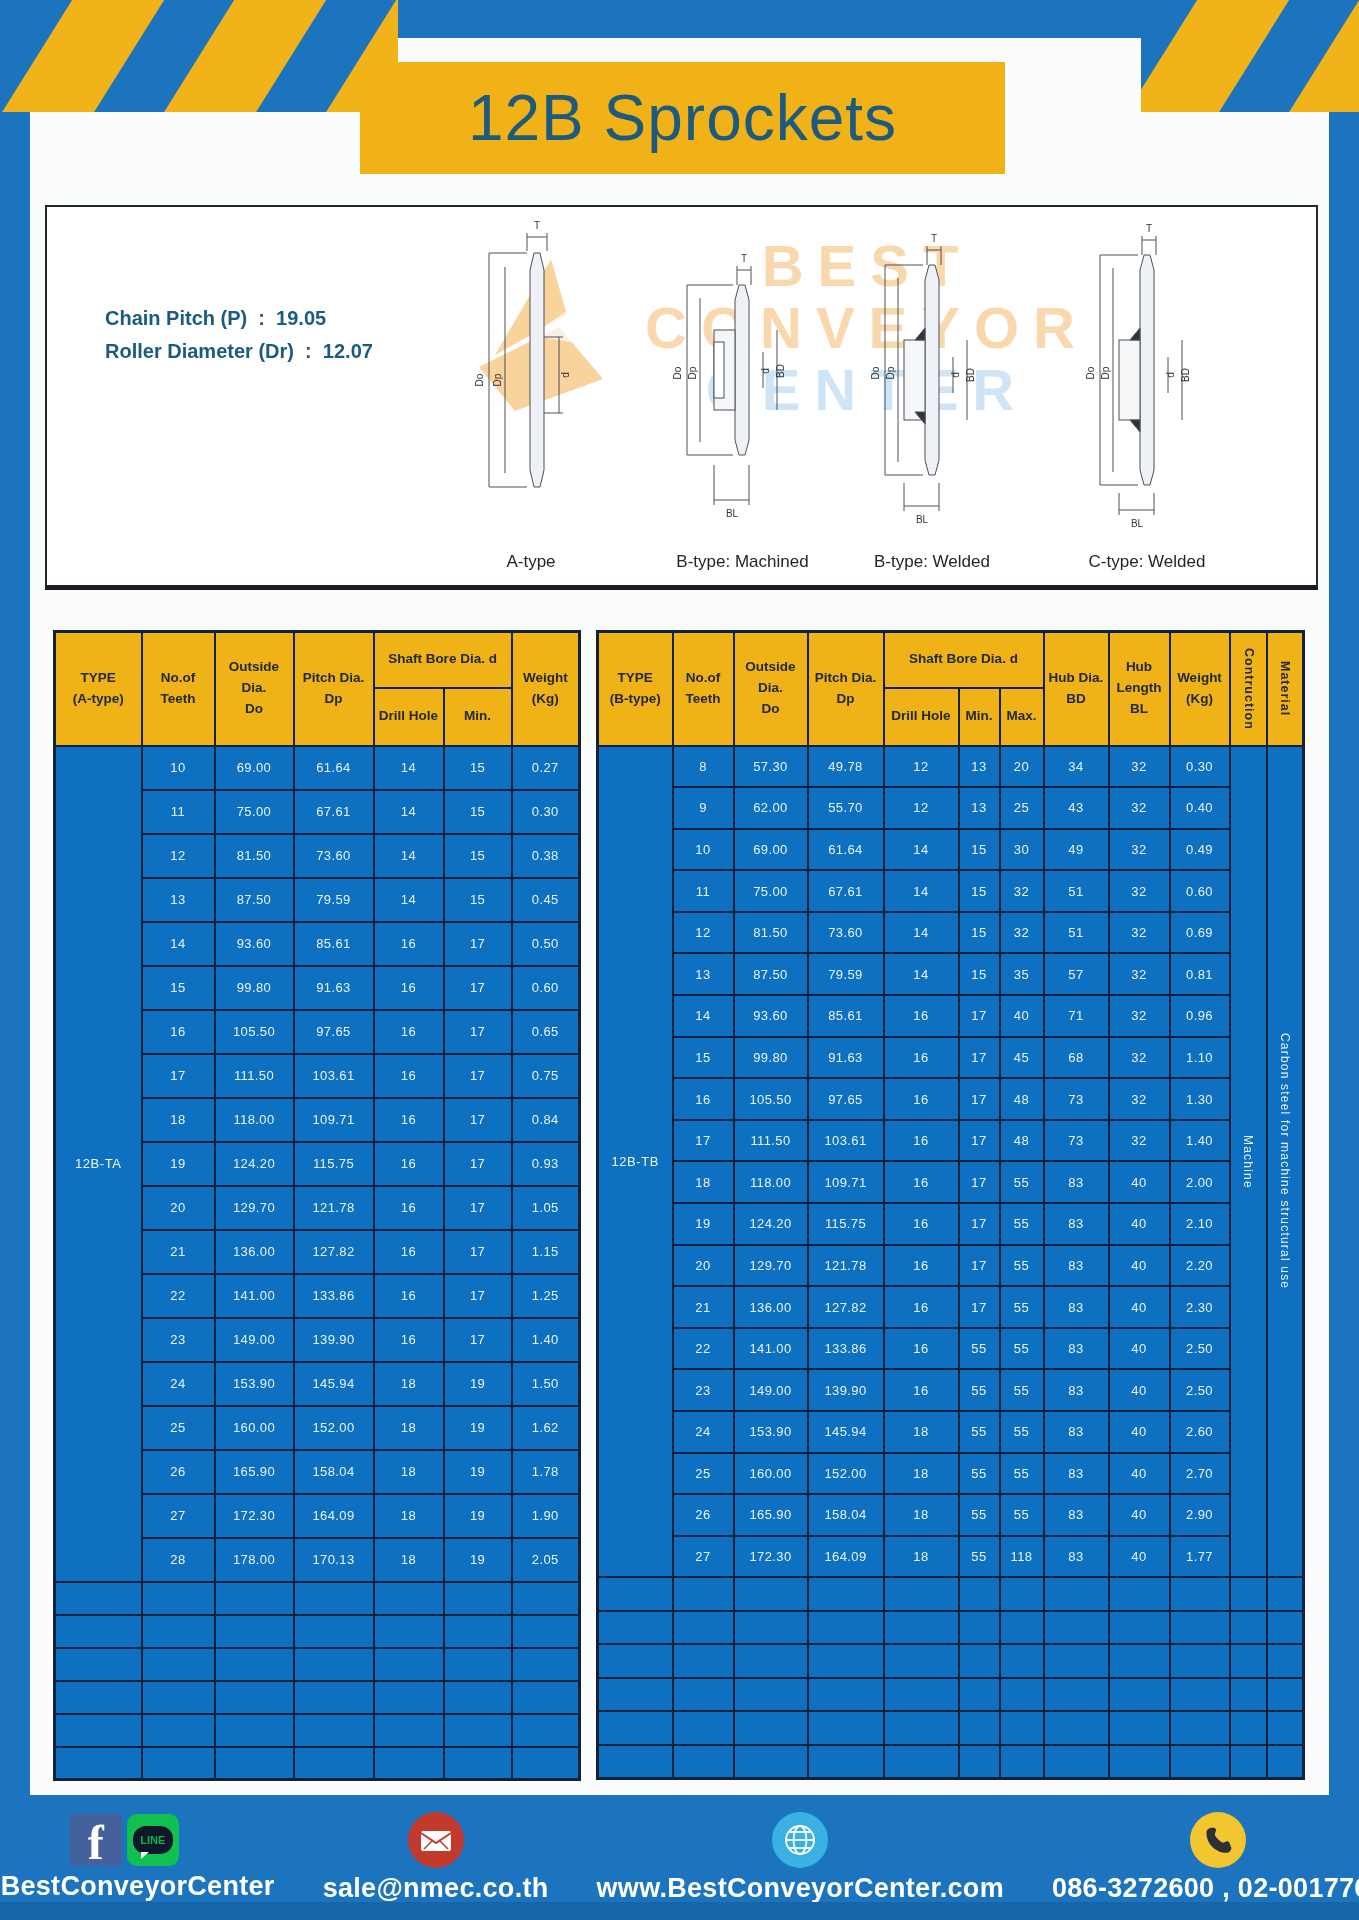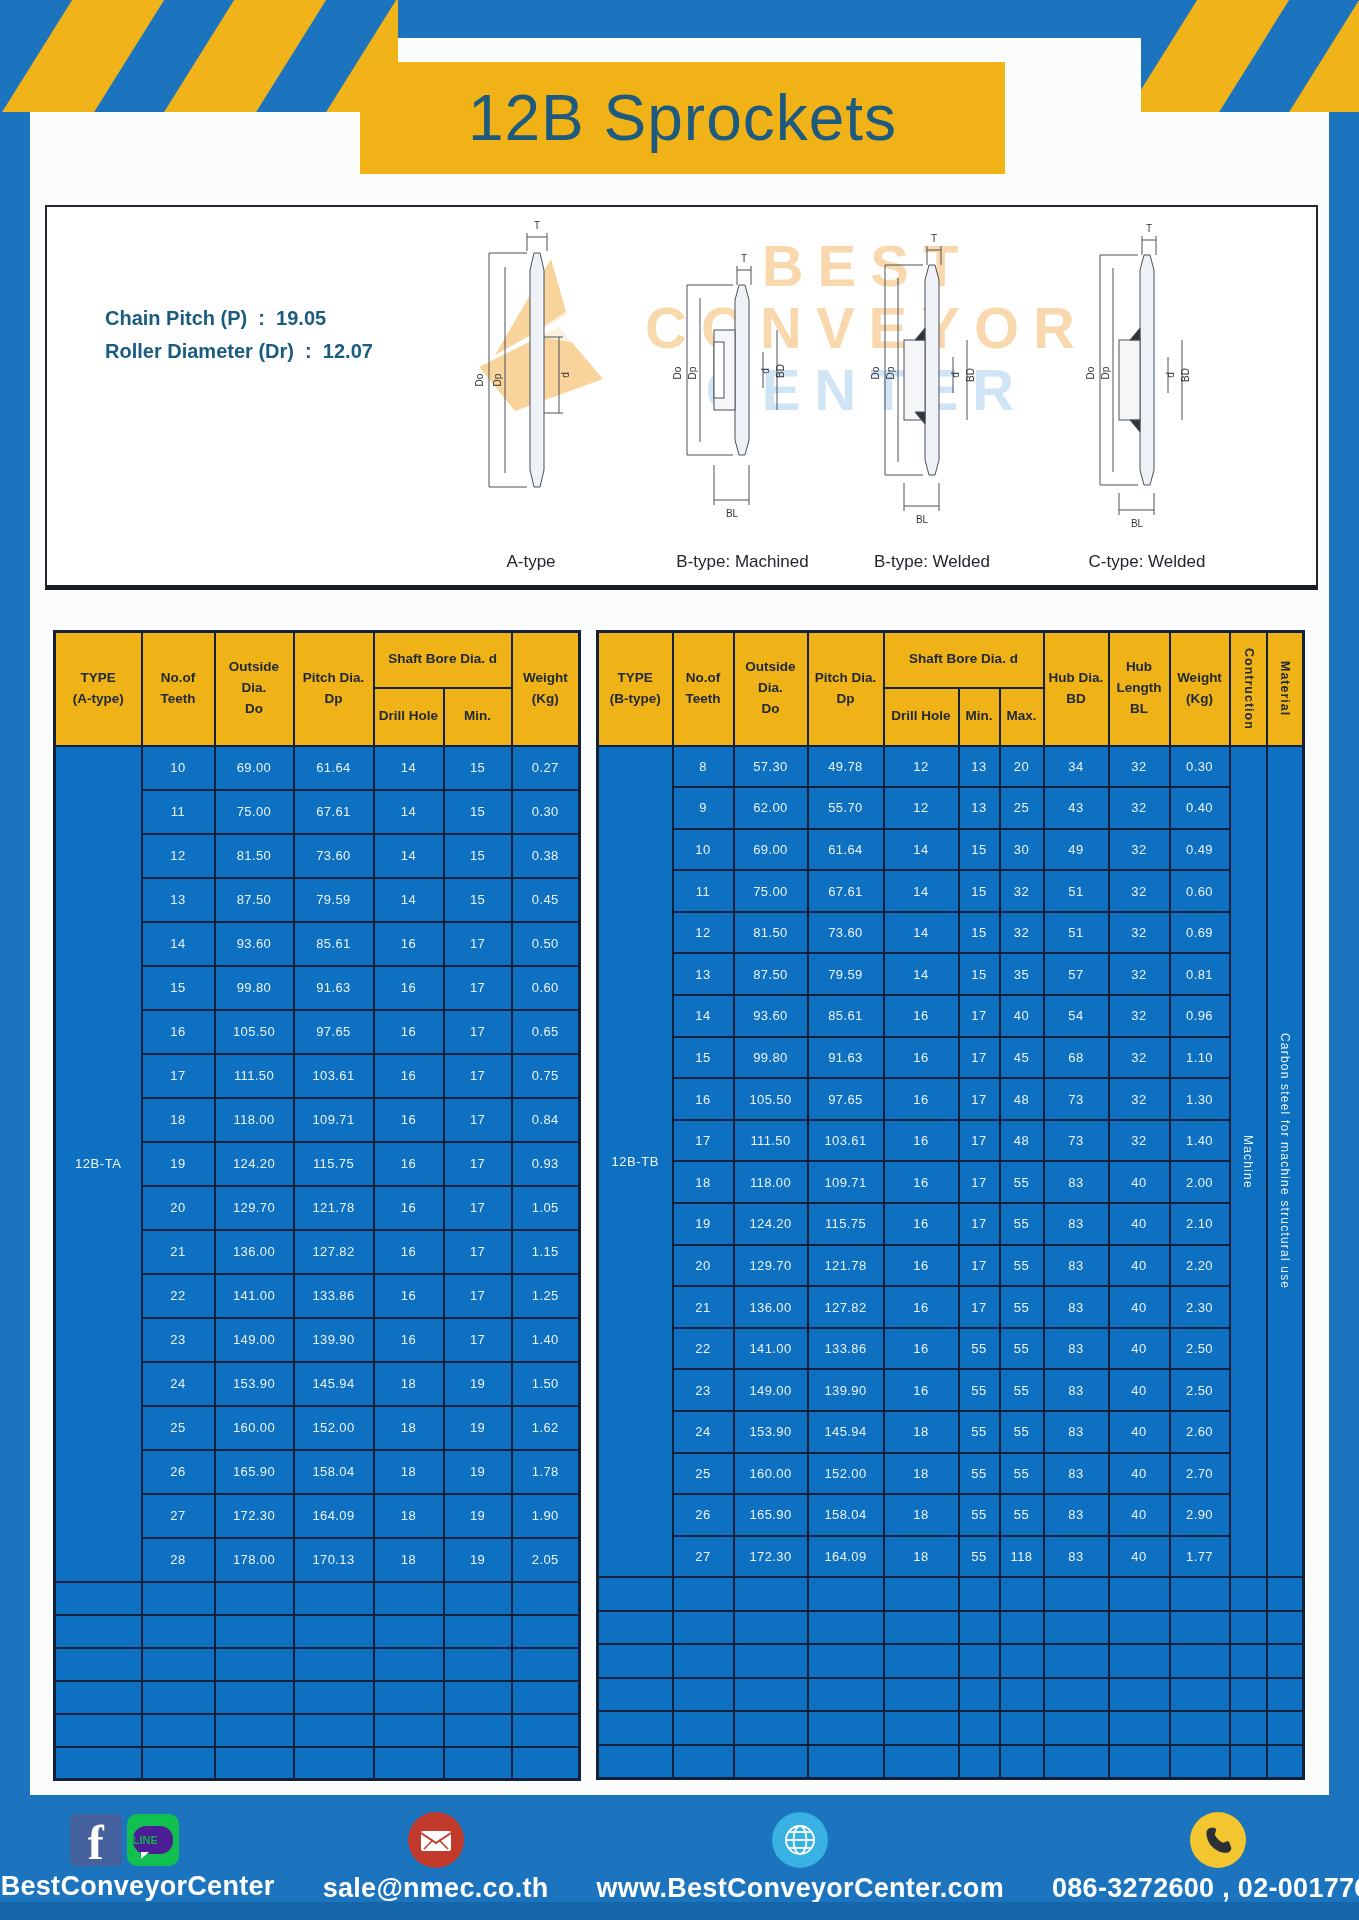--- a/index.html
+++ b/index.html
@@ -48,21 +48,21 @@
     display:flex;align-items:center;justify-content:center;z-index:2;}
   .footer-strip{position:absolute;left:0;top:1902px;width:1359px;height:18px;background:#1566a9;z-index:3;}
   .fgroup{display:flex;flex-direction:column;align-items:center;gap:5px;padding:0 20px;}
   .ficons{display:flex;gap:5px;align-items:center;}
   .ftext{font-size:27px;font-weight:bold;color:#ffffff;letter-spacing:.3px;white-space:nowrap;}
   .fdivider{width:9px;height:92px;background:#e9c427;margin:0 4px;}
   .icon-fb{width:52px;height:52px;border-radius:6px;background:#44619d;display:flex;align-items:flex-end;
     justify-content:center;overflow:hidden;}
   .icon-fb span{color:#fff;font-weight:bold;font-size:48px;line-height:.92;font-family:"Liberation Serif",serif;}
   .icon-line{width:52px;height:52px;border-radius:10px;background:#12c04f;display:flex;align-items:center;justify-content:center;position:relative;}
-  .line-bubble{width:40px;height:28px;background:#4c1d95;border-radius:13px;display:flex;align-items:center;justify-content:flex-start;}
+  .line-bubble{width:40px;height:28px;background:#0f172a;border-radius:13px;display:flex;align-items:center;justify-content:center;}
   .line-bubble span{color:#12b04a;font-size:11px;font-weight:bold;letter-spacing:0;}
   .line-tail{position:absolute;left:14px;bottom:7px;width:0;height:0;border-left:8px solid #fff;border-bottom:7px solid transparent;}
   .icon-circle{width:56px;height:56px;border-radius:50%;display:flex;align-items:center;justify-content:center;}
   .icon-mail{background:#c23a2c;}
   .icon-globe{background:#3ab1e3;}
   .icon-phone{background:#f3c52e;}
 </style>
 </head>
 <body>
 
@@ -559,21 +559,21 @@
           <td>32</td>
           <td>0.81</td>
         </tr>
         <tr class="data-row">
           <td>14</td>
           <td>93.60</td>
           <td>85.61</td>
           <td>16</td>
           <td>17</td>
           <td>40</td>
-          <td>54</td>
+          <td>71</td>
           <td>32</td>
           <td>0.96</td>
         </tr>
         <tr class="data-row">
           <td>15</td>
           <td>99.80</td>
           <td>91.63</td>
           <td>16</td>
           <td>17</td>
           <td>45</td>

